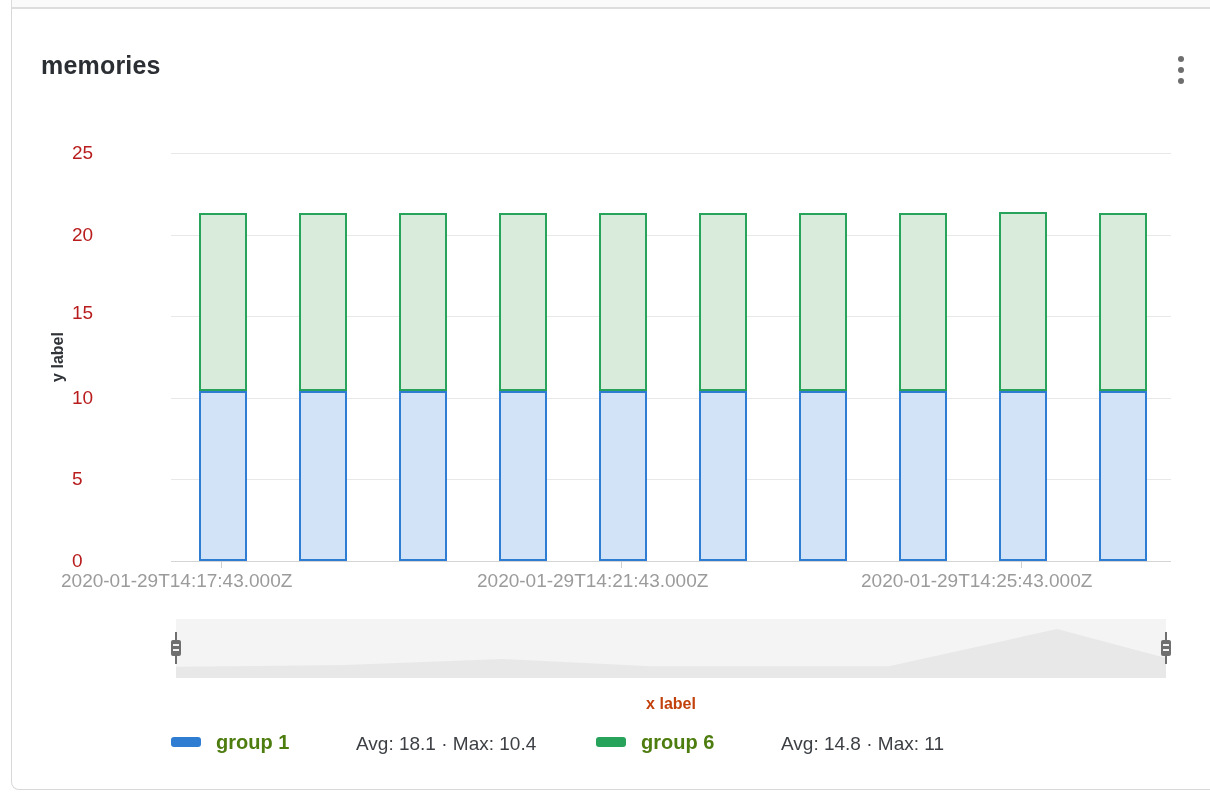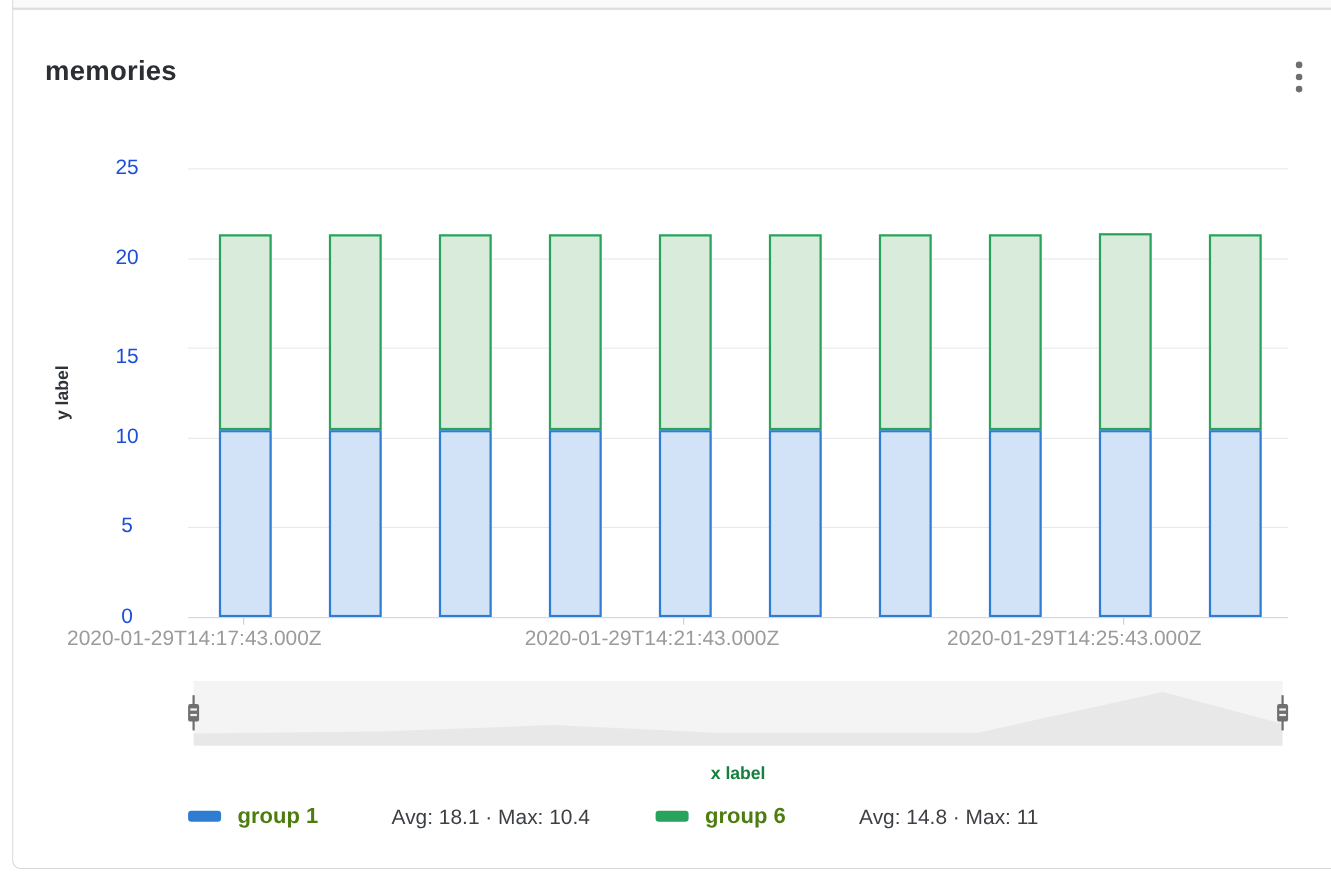--- a/index.html
+++ b/index.html
@@ -18,24 +18,24 @@
                  color:#2b2e33; letter-spacing:0.2px; }
 
   .kebab { position:absolute; left:1158px; top:44px; width:22px; height:34px;
            background:transparent; border:none; cursor:pointer;
            display:flex; flex-direction:column; align-items:center; justify-content:center; gap:5px; }
   .kebab i { width:6px; height:6px; border-radius:50%; background:#6e6e6e; display:block; }
 
   .y-axis-title { position:absolute; left:46px; top:348px; transform:translate(-50%,-50%) rotate(-90deg);
                   font-size:16px; font-weight:bold; color:#2f3237; white-space:nowrap; }
   .x-axis-title { position:absolute; left:159px; top:686px; width:1000px; text-align:center;
-                  font-size:16px; font-weight:bold; color:#15803d; }
+                  font-size:16px; font-weight:bold; color:#c2410c; }
 
-  #ylabels .yl { position:absolute; left:60px; width:87px; text-align:center;
-                 font-size:19px; color:#1d4ed8; line-height:24px; }
+  #ylabels .yl { position:absolute; left:60px; width:87px; text-align:left;
+                 font-size:19px; color:#b91c1c; line-height:24px; }
 
   #plot { position:absolute; left:159px; top:144px; width:1000px; height:408px; }
   .gridline { position:absolute; left:0; width:1000px; height:1px; background:#e8e8e8; }
   .axis-line { position:absolute; left:159px; top:552px; width:1000px; height:1px; background:#d4d4d4; }
 
   .bar-seg { position:absolute; width:48px; border-style:solid; border-width:2px; }
 
   .xtick { position:absolute; top:552px; width:1px; height:7px; background:#cfcfcf; }
   .xlab  { position:absolute; top:561px; width:320px; 
            font-size:19px; color:#9b9b9b; }
@@ -71,21 +71,21 @@
       <i></i>
       <i></i>
     </button>
 
     <div class="y-axis-title">y label</div>
 
     <div id="ylabels">
         <div class="yl" style="top: 540px;">0</div>
         <div class="yl" style="top: 458.4px;">5</div>
         <div class="yl" style="top: 376.8px;">10</div>
-        <div class="yl" style="top: 304px;">15</div>
+        <div class="yl" style="top: 292px;">15</div>
         <div class="yl" style="top: 213.6px;">20</div>
         <div class="yl" style="top: 132px;">25</div>
       </div>
 
     <div id="plot">
         <div class="gridline" style="top: 326.4px;"></div>
         <div class="gridline" style="top: 244.8px;"></div>
         <div class="gridline" style="top: 163.2px;"></div>
         <div class="gridline" style="top: 81.6px;"></div>
         <div class="gridline" style="top: 0px;"></div>

